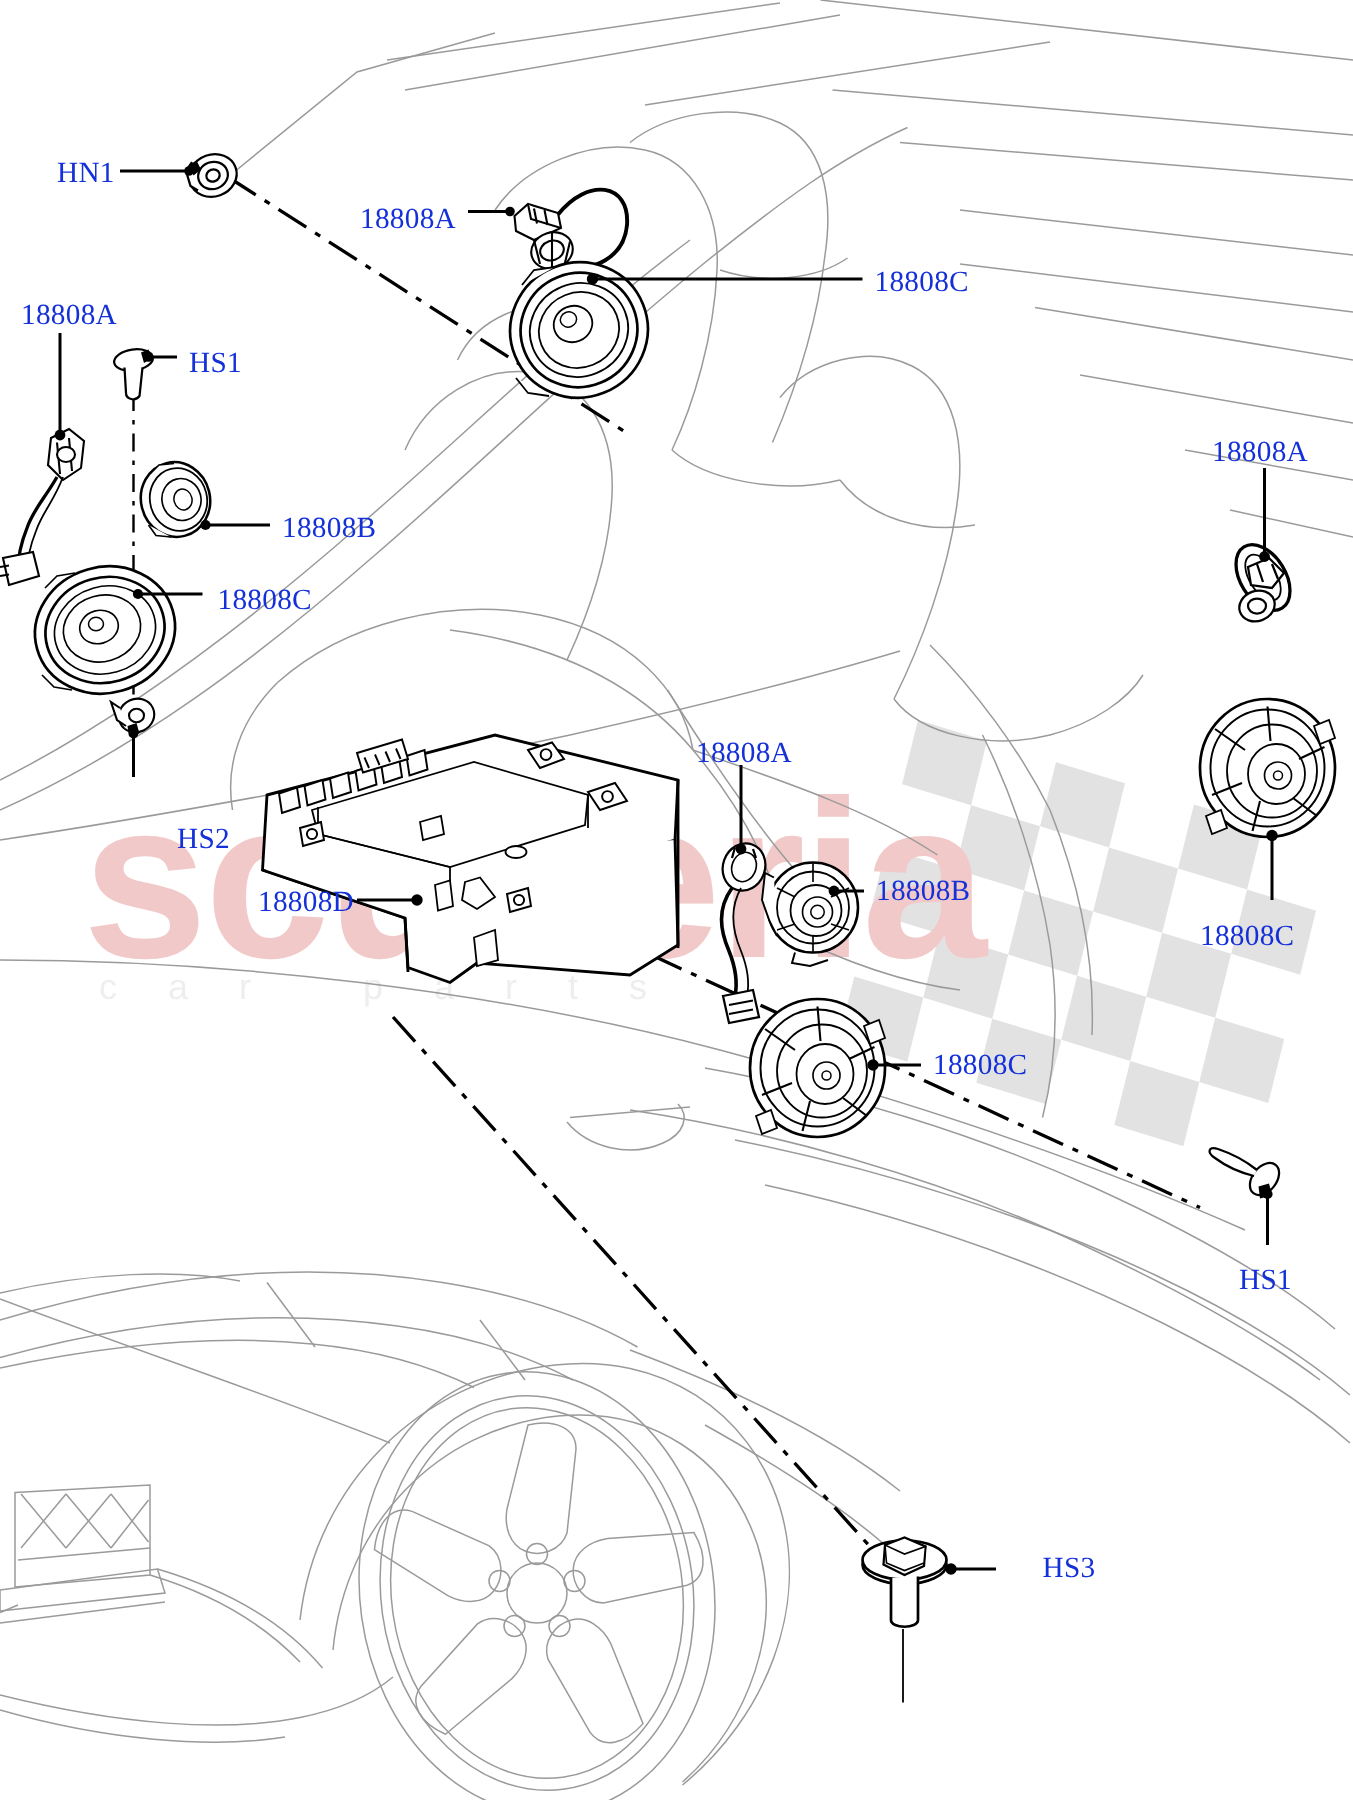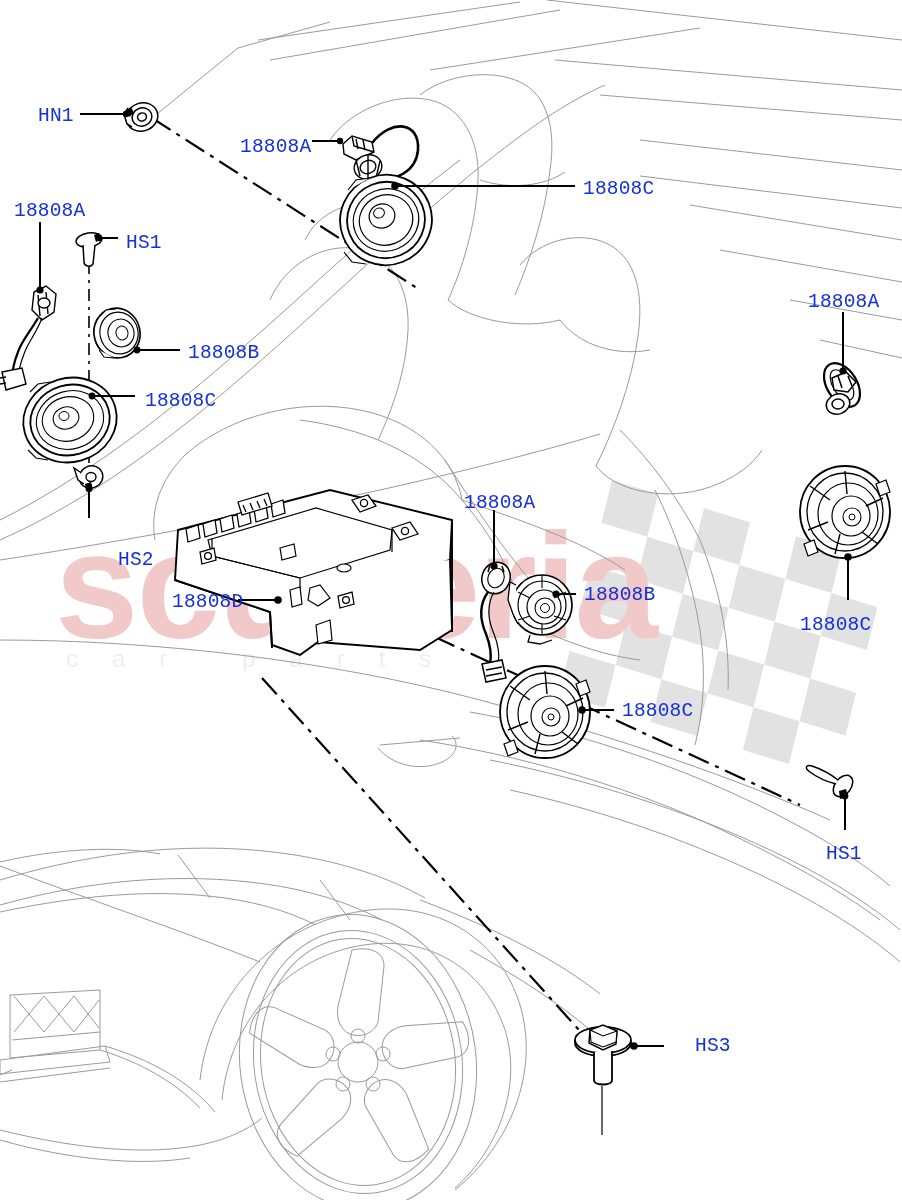--- a/index.html
+++ b/index.html
@@ -20,21 +20,21 @@
   #diagram-svg {
     position: absolute;
     left: 0;
     top: 0;
     width: 902px;
     height: 1200px;
   }
   .lbl {
     position: absolute;
     color: #1430d8;
-    font-family: Liberation Mono, monospace;
+    font-family: Liberation Serif, serif;
     font-size: 19.5px;
     letter-spacing: 0.2px;
     white-space: nowrap;
     user-select: none;
   }
   .wm-main {
     position: absolute;
     font-family: "Liberation Sans", sans-serif;
     font-size: 150px;
     font-weight: bold;

